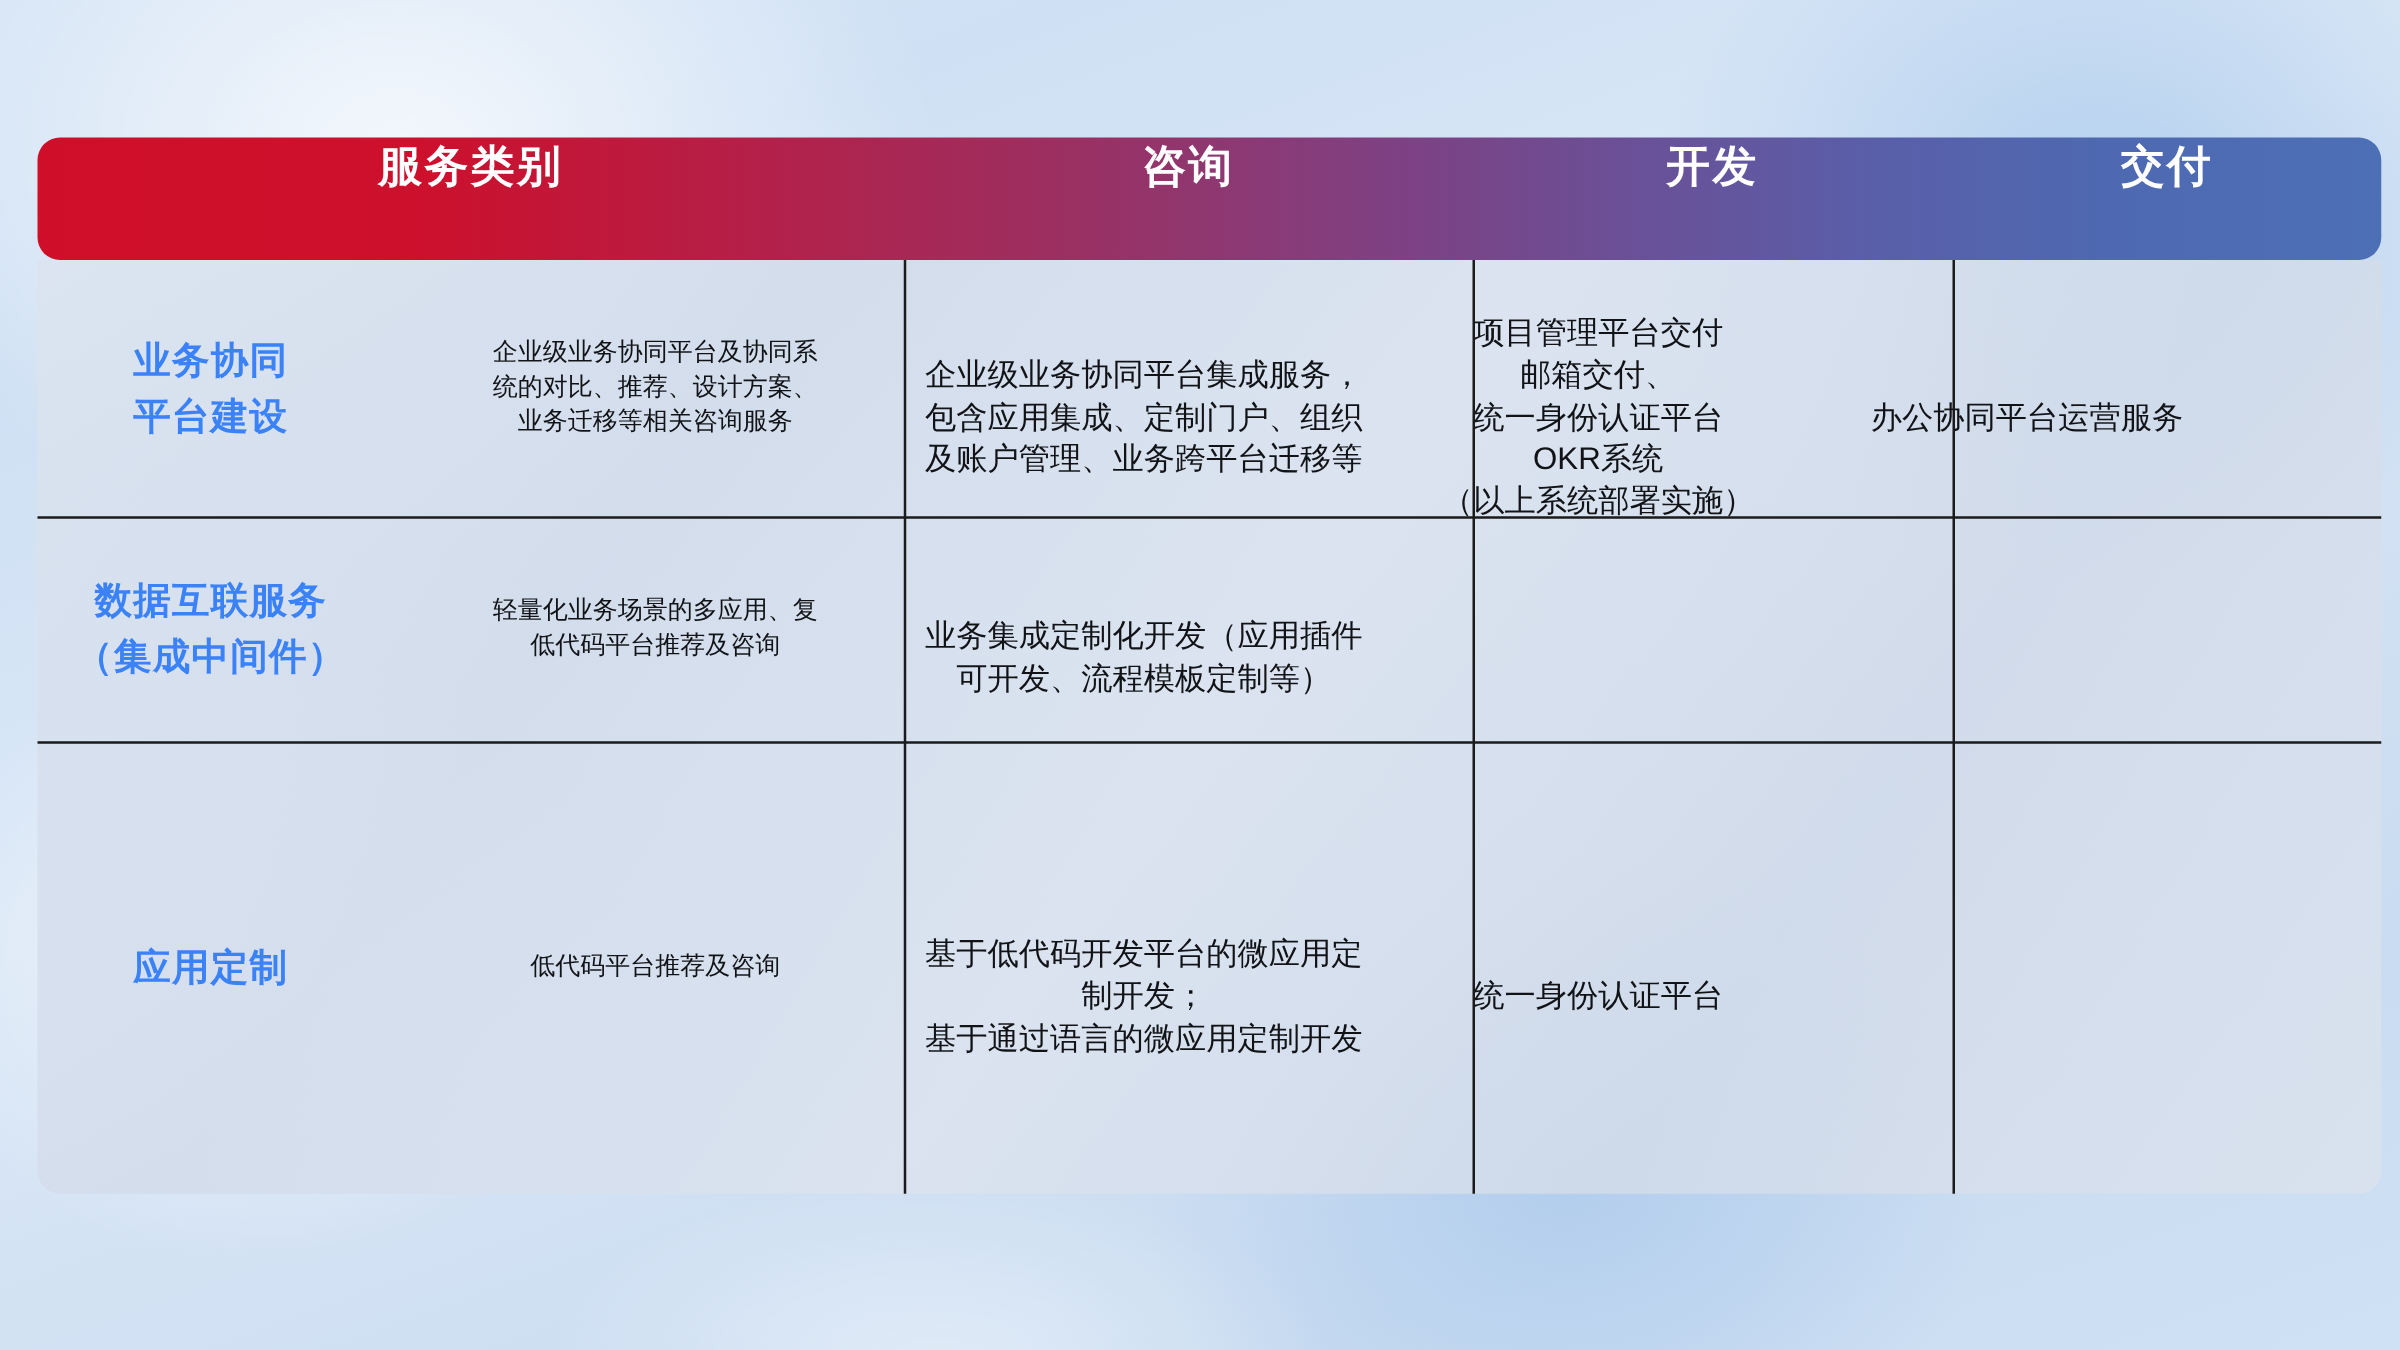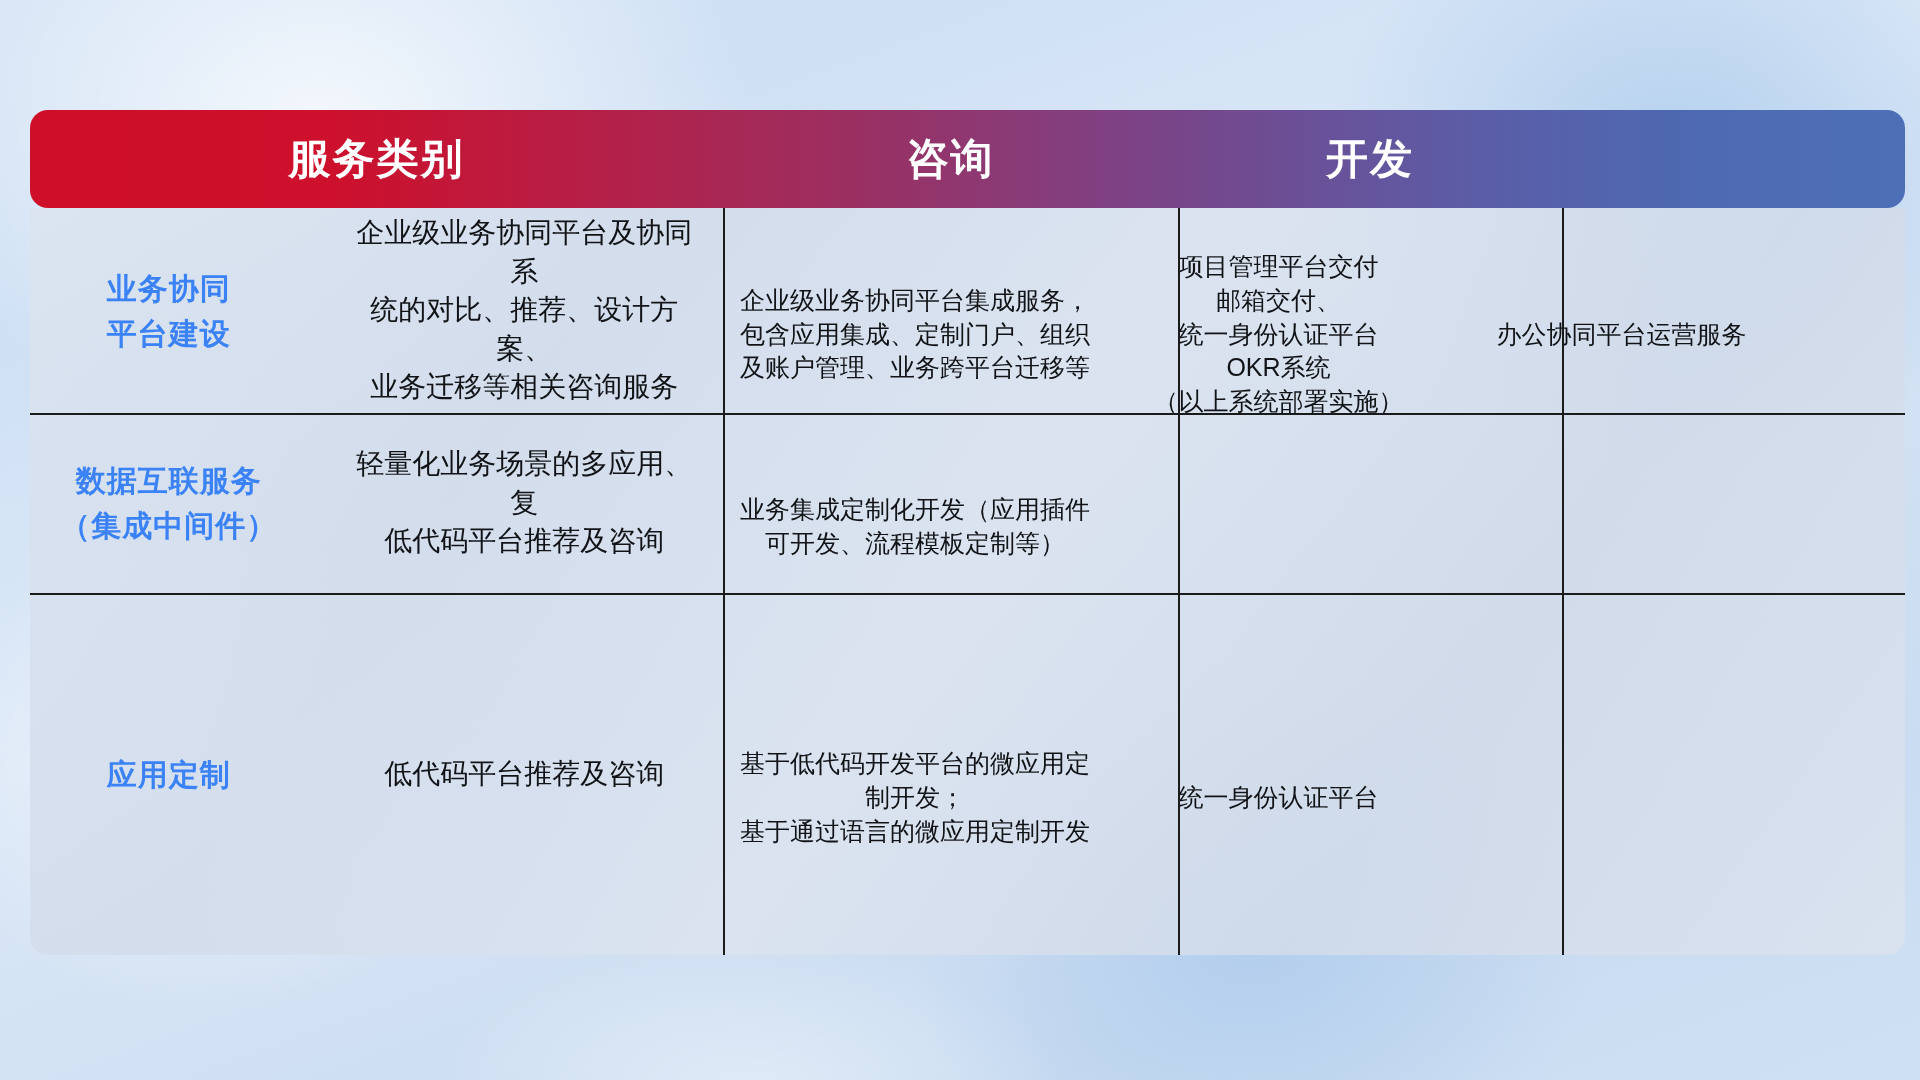--- a/index.html
+++ b/index.html
@@ -79,24 +79,23 @@
         #7e4183 58%,
         #6a5097 68%,
         #5a5ea8 78%,
         #4e69b1 88%,
         #4d6fb6 100%);
     display: flex;
     align-items: center;
   }
   .th {
     display: flex;
-    align-items: center;
     justify-content: center;
     color: #ffffff;
-    font-size: 42px;
+    font-size: 35px;
     font-weight: bold;
     letter-spacing: 2px;
     height: 100%;
     box-sizing: border-box;
   }
   .th.first { justify-content: center; }
 
   
   .grid {
     position: absolute;
@@ -171,21 +170,21 @@
   }
   .desc-cell {
     display: flex;
     align-items: center;
     justify-content: center;
     width: 433px;
     box-sizing: border-box;
     padding: 4px 8px;
   }
   .desc-text {
-    font-size: 28px;
+    font-size: 20px;
     line-height: 1.38;
     text-align: center;
     color: #111316;
     white-space: pre-line;
     margin-left: 46px;
   }
   .cell-text {
     white-space: pre-line;
     text-align: center;
     margin-top: 48px;
@@ -215,20 +214,23 @@
   <div class="table-header">
     <div class="th th-1 first">
       <span class="th-inner">服务类别</span>
     </div>
     <div class="th th-2">
       <span>咨询</span>
     </div>
     <div class="th th-3">
       <span>开发</span>
     </div>
+    <div class="th th-4">
+      <span>交付</span>
+    </div>
   </div>
 
   <div class="grid">
 
     <div class="row row-1">
       <div class="td c1">
         <div class="cat-cell">
           <span class="cat-label">业务协同
 平台建设</span>
         </div>

